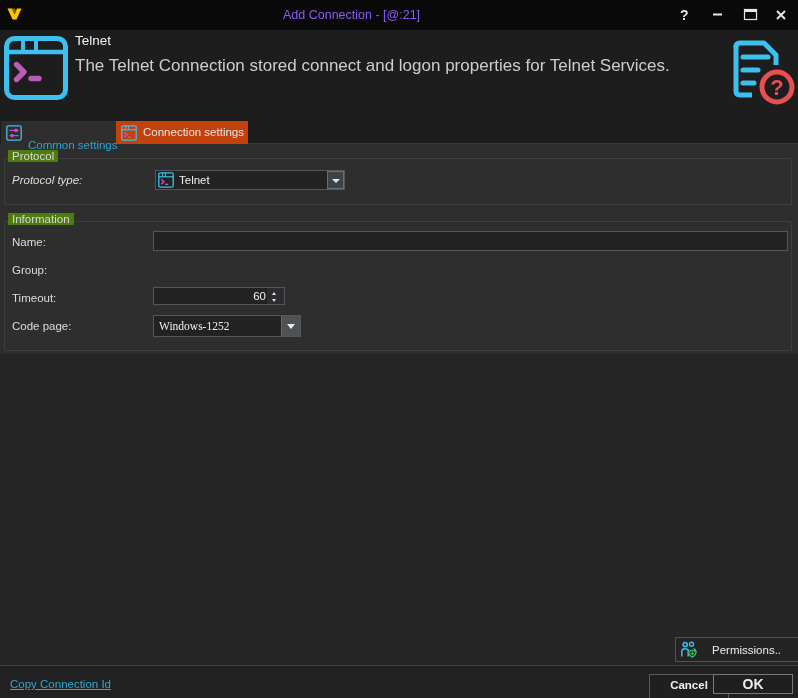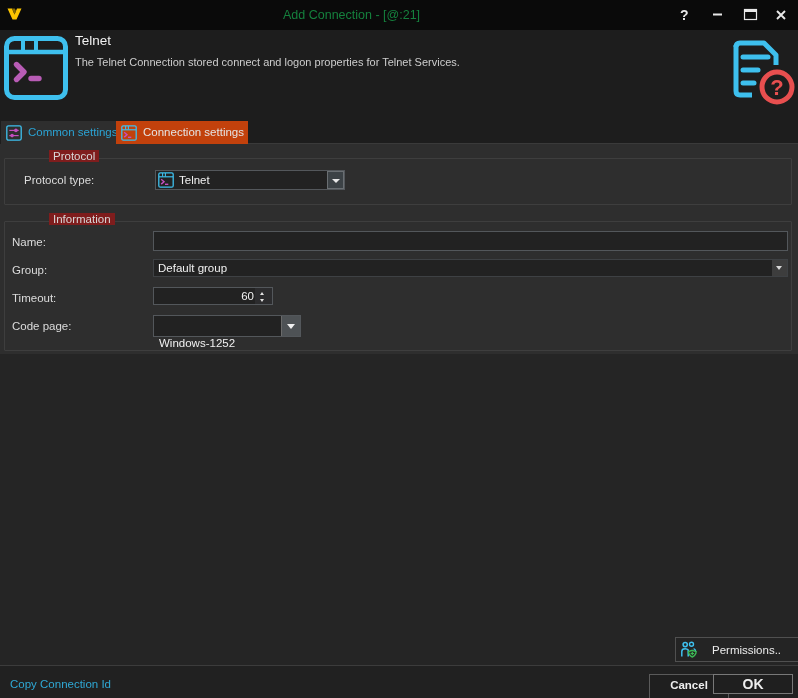--- a/index.html
+++ b/index.html
@@ -2,36 +2,36 @@
 <html><head>
 <meta charset="utf-8">
 <style>
   * { margin:0; padding:0; box-sizing:border-box; }
   html,body { width:798px; height:698px; background:#252525; overflow:hidden; }
   body { font-family:"Liberation Sans", sans-serif; }
   #win { position:relative; width:798px; height:698px; background:#252525; }
   .abs { position:absolute; }
   
   #titlebar { left:0; top:0; width:798px; height:30px; background:#0a0a0a; }
-  #title { left:283px; top:8px; font-size:12.5px; color:#15803d; }
+  #title { left:283px; top:8px; font-size:12.5px; color:#8b5cf6; }
   .tbtn { top:7px; color:#e8e8e8; font-size:13px; }
   
   #header { left:0; top:30px; width:798px; height:91px; background:#1d1d1d; }
   #hTitle { left:75px; top:3px; font-size:13.5px; color:#f2f2f2; }
-  #hDesc { left:75px; top:26px; font-size:11px; color:#cdcdcd; }
+  #hDesc { left:75px; top:26px; font-size:17px; color:#cdcdcd; }
   
   #tabstrip { left:0; top:121px; width:798px; height:23px; background:#1d1d1d; }
   #tabline { left:116px; top:143px; width:682px; height:1px; background:#3a3a3a; }
   .tab { top:121px; height:23px; font-size:11.5px; white-space:nowrap; }
   #tab1 { left:1px; width:115px; background:#2e2e2e; }
   #tab2 { left:116px; width:132px; background:#c2410c; }
   #page { left:0; top:144px; width:798px; height:210px; background:#2e2e2e; }
   
   .group { border:1px solid #3e3e3e; border-radius:1px; }
-  .gtitle { font-size:11.5px; color:#d8d8d8; background:#7f1d1d; padding:0 4px;margin-left:41px; }
+  .gtitle { font-size:11.5px; color:#d8d8d8; background:#4d7c0f; padding:0 4px; }
   .flabel { font-size:11.5px; color:#dcdcdc; }
   .fval { font-size:11.5px; color:#f0f0f0; }
 </style>
 </head>
 <body>
 <div id="win">
   <div class="abs" id="titlebar">
     <svg class="abs" style="left:7px; top:8px;" width="15" height="12" viewBox="0 0 15 12">
       <polygon points="0.5,0.5 5,0.5 7.5,6.5 10,0.5 14.5,0.5 9.5,11.5 5.5,11.5" fill="#fcc500"></polygon>
       <polygon points="5,0.5 7.5,6.5 9,3 7.8,0.5" fill="#8a6d00"></polygon>
@@ -78,37 +78,37 @@
   <div class="abs" id="page"></div>
   <div class="abs" id="tabline"></div>
   <div class="abs tab" id="tab1">
     <svg class="abs" style="left:5px; top:4px;" width="16" height="16" viewBox="0 0 16 16">
       <rect x="0.8" y="0.8" width="14.4" height="14.4" rx="1.8" fill="none" stroke="#3ec0ee" stroke-width="1.3"></rect>
       <line x1="3.3" y1="5.4" x2="12.7" y2="5.4" stroke="#c44fc0" stroke-width="1.15"></line>
       <circle cx="9.9" cy="5.4" r="1.8" fill="#c44fc0"></circle>
       <line x1="3.3" y1="10.6" x2="12.7" y2="10.6" stroke="#c44fc0" stroke-width="1.15"></line>
       <circle cx="6.1" cy="10.6" r="1.8" fill="#c44fc0"></circle>
     </svg>
-    <div class="abs" style="left:27px; top:5px; color:#2ba3d4;">Common settings</div>
+    <div class="abs" style="left:27px; top:18px; color:#2ba3d4;">Common settings</div>
   </div>
   <div class="abs tab" id="tab2">
     <svg class="abs" style="left:5px; top:4px;" width="16" height="16" viewBox="0 0 16 16">
       <rect x="0.8" y="0.8" width="14.4" height="14.4" rx="1.5" fill="none" stroke="#3ec0ee" stroke-width="1.3"></rect>
       <line x1="1" y1="4.8" x2="15" y2="4.8" stroke="#3ec0ee" stroke-width="1.2"></line>
       <line x1="4.6" y1="1" x2="4.6" y2="4.5" stroke="#3ec0ee" stroke-width="1.1"></line>
       <line x1="7.4" y1="1" x2="7.4" y2="4.5" stroke="#3ec0ee" stroke-width="1.1"></line>
       <path d="M3.2 7.3 L6 9.7 L3.2 12.1" fill="none" stroke="#c44fc0" stroke-width="1.4"></path>
       <line x1="7" y1="12.3" x2="10.3" y2="12.3" stroke="#c44fc0" stroke-width="1.4"></line>
     </svg>
     <div class="abs" style="left:27px; top:5px; color:#e4e4e4;">Connection settings</div>
   </div>
 
   <div class="abs group" style="left:4px; top:158px; width:788px; height:47px;"></div>
   <div class="abs gtitle" style="left:8px; top:150px;">Protocol</div>
-  <div class="abs flabel" style="left:24px; top:174px;">Protocol type:</div>
+  <div class="abs flabel" style="left:12px; top:174px;font-style:italic;">Protocol type:</div>
 
   <div class="abs" style="left:155px; top:170px; width:190px; height:20px; background:#222222; border:1px solid #53575b;">
     <svg class="abs" style="left:2px; top:1px;" width="16" height="16" viewBox="0 0 16 16">
       <rect x="0.8" y="0.8" width="14.4" height="14.4" rx="1.5" fill="none" stroke="#3ec0ee" stroke-width="1.3"></rect>
       <line x1="1" y1="4.8" x2="15" y2="4.8" stroke="#3ec0ee" stroke-width="1.2"></line>
       <line x1="4.6" y1="1" x2="4.6" y2="4.5" stroke="#3ec0ee" stroke-width="1.1"></line>
       <line x1="7.4" y1="1" x2="7.4" y2="4.5" stroke="#3ec0ee" stroke-width="1.1"></line>
       <path d="M3.2 7.3 L6 9.7 L3.2 12.1" fill="none" stroke="#c44fc0" stroke-width="1.4"></path>
       <line x1="7" y1="12.3" x2="10.3" y2="12.3" stroke="#c44fc0" stroke-width="1.4"></line>
     </svg>
@@ -118,58 +118,52 @@
     <div class="abs" style="left:4px; top:7px; width:0; height:0; border-left:4px solid transparent; border-right:4px solid transparent; border-top:4px solid #e8e8e8;"></div>
   </div>
 
   <div class="abs group" style="left:4px; top:221px; width:788px; height:130px;"></div>
   <div class="abs gtitle" style="left:8px; top:213px;">Information</div>
 
   <div class="abs flabel" style="left:12px; top:236px;">Name:</div>
   <div class="abs" style="left:153px; top:231px; width:635px; height:20px; background:#222222; border:1px solid #53575b;"></div>
 
   <div class="abs flabel" style="left:12px; top:264px;">Group:</div>
-  <div class="abs" style="left:153px; top:259px; width:635px; height:18px; background:#222222; border:1px solid #3e4144;">
-    <div class="abs fval" style="left:4px; top:2px;">Default group</div>
-    <div class="abs" style="right:0; top:0; width:15px; height:16px; background:#3d3d3d;">
-      <div class="abs" style="left:4px; top:6px; width:0; height:0; border-left:3.5px solid transparent; border-right:3.5px solid transparent; border-top:4px solid #d8d8d8;"></div>
-    </div>
-  </div>
 
   <div class="abs flabel" style="left:12px; top:292px;">Timeout:</div>
-  <div class="abs" style="left:153px; top:287px; width:120px; height:18px; background:#222222; border:1px solid #53575b;">
+  <div class="abs" style="left:153px; top:287px; width:132px; height:18px; background:#222222; border:1px solid #53575b;">
     <div class="abs fval" style="right:18px; top:2px;">60</div>
     <div class="abs" style="right:0; top:0; width:17px; height:16px; background:#2c2c2e;">
       <div class="abs" style="left:5px; top:4px; width:0; height:0; border-left:2.5px solid transparent; border-right:2.5px solid transparent; border-bottom:3px solid #e2e2e2;"></div>
       <div class="abs" style="left:5px; top:11px; width:0; height:0; border-left:2.5px solid transparent; border-right:2.5px solid transparent; border-top:3px solid #e2e2e2;"></div>
     </div>
   </div>
 
   <div class="abs flabel" style="left:12px; top:320px;">Code page:</div>
   <div class="abs" style="left:153px; top:315px; width:148px; height:22px; background:#222222; border:1px solid #53575b;">
-    <div class="abs fval" style="left:5px; top:21px;">Windows-1252</div>
+    <div class="abs fval" style="left:5px; top:4px;font-family:Liberation Serif, serif;">Windows-1252</div>
     <div class="abs" style="right:0; top:0; width:19px; height:20px; background:#4e5255; border-left:1px solid #6a6a6a;">
       <div class="abs" style="left:5px; top:8px; width:0; height:0; border-left:4px solid transparent; border-right:4px solid transparent; border-top:5px solid #f0f0f0;"></div>
     </div>
   </div>
 
   <div class="abs" style="left:675px; top:637px; width:140px; height:25px; background:#242424; border:1px solid #505050;">
     <svg class="abs" style="left:4px; top:3px;" width="18" height="18" viewBox="0 0 18 18">
       <circle cx="5.2" cy="3.6" r="2.1" fill="none" stroke="#3ec0ee" stroke-width="1.5"></circle>
       <path d="M1.8 15.5 L1.8 10.5 Q1.8 7.8 5.2 7.8 Q7.3 7.8 8.2 9 L8.2 15.5" fill="none" stroke="#3ec0ee" stroke-width="1.5"></path>
       <circle cx="11.5" cy="3.2" r="2.0" fill="none" stroke="#3ec0ee" stroke-width="1.4"></circle>
       <path d="M13.6 7.6 Q15.6 8.2 15.6 10.4" fill="none" stroke="#3ec0ee" stroke-width="1.4"></path>
       <path d="M12.3 9.3 L16.1 10.6 Q16.1 14.3 12.3 16.1 Q8.5 14.3 8.5 10.6 Z" fill="#242424" stroke="#3dba55" stroke-width="1.4"></path>
       <path d="M12.3 10.8 L12.3 14.2 M10.6 12.5 L14 12.5" stroke="#3dba55" stroke-width="1.2"></path>
     </svg>
     <div class="abs" style="left:36px; top:6px; font-size:11.5px; color:#ececec;">Permissions..</div>
   </div>
 
   <div class="abs" style="left:0; top:665px; width:798px; height:1px; background:#3c3c3c;"></div>
   <div class="abs" style="left:0; top:666px; width:798px; height:32px; background:#212121;"></div>
-  <div class="abs" style="left:10px; top:678px; font-size:11.5px; color:#2fa8d5; ">Copy Connection Id</div>
+  <div class="abs" style="left:10px; top:678px; font-size:11.5px; color:#2fa8d5; text-decoration:underline;">Copy Connection Id</div>
   <div class="abs" style="left:629px; top:674px; width:80px; height:32px; background:#1f1f1f; border:1px solid #5a5a5a; text-align:center;margin-left:20px;">
     <span style="font-size:11.5px; font-weight:bold; color:#efefef; line-height:18px;">Cancel</span>
   </div>
   <div class="abs" style="left:713px; top:674px; width:80px; height:20px; background:#1f1f1f; border:1px solid #787878; text-align:center;">
     <span style="font-size:14px; font-weight:bold; color:#efefef; line-height:18px;">OK</span>
   </div>
 </div>
 
 </body></html>

